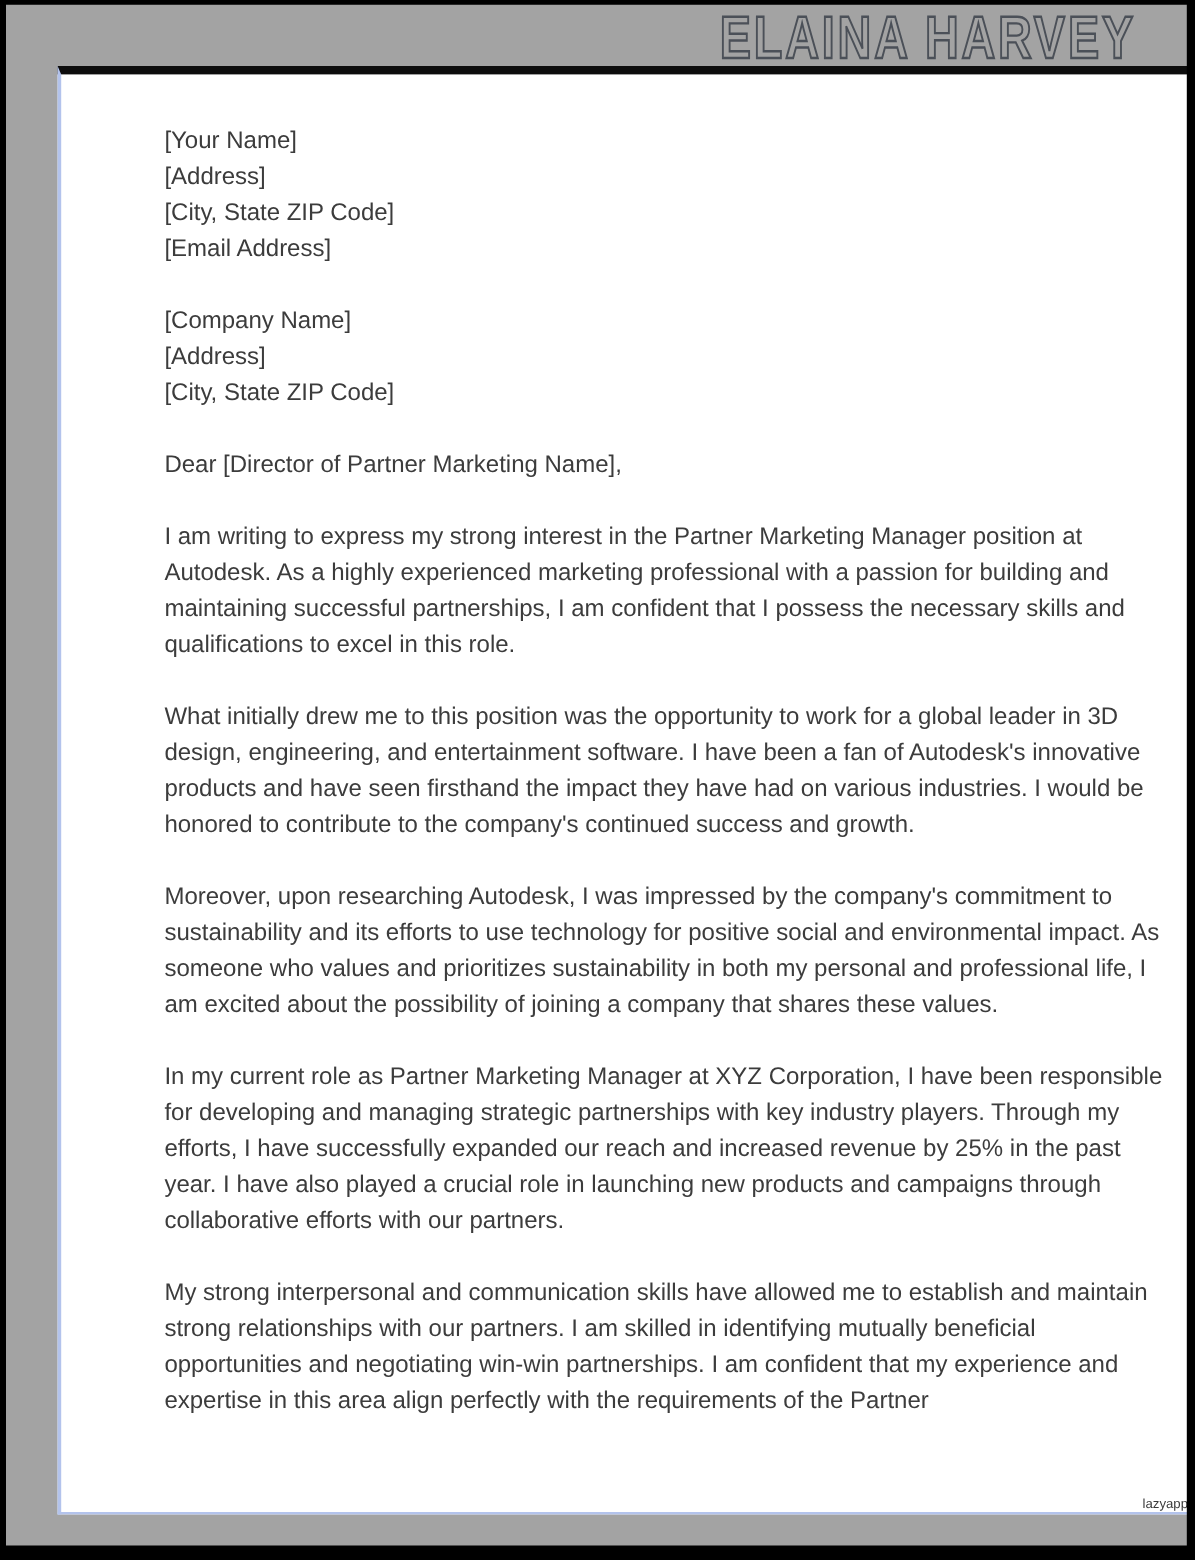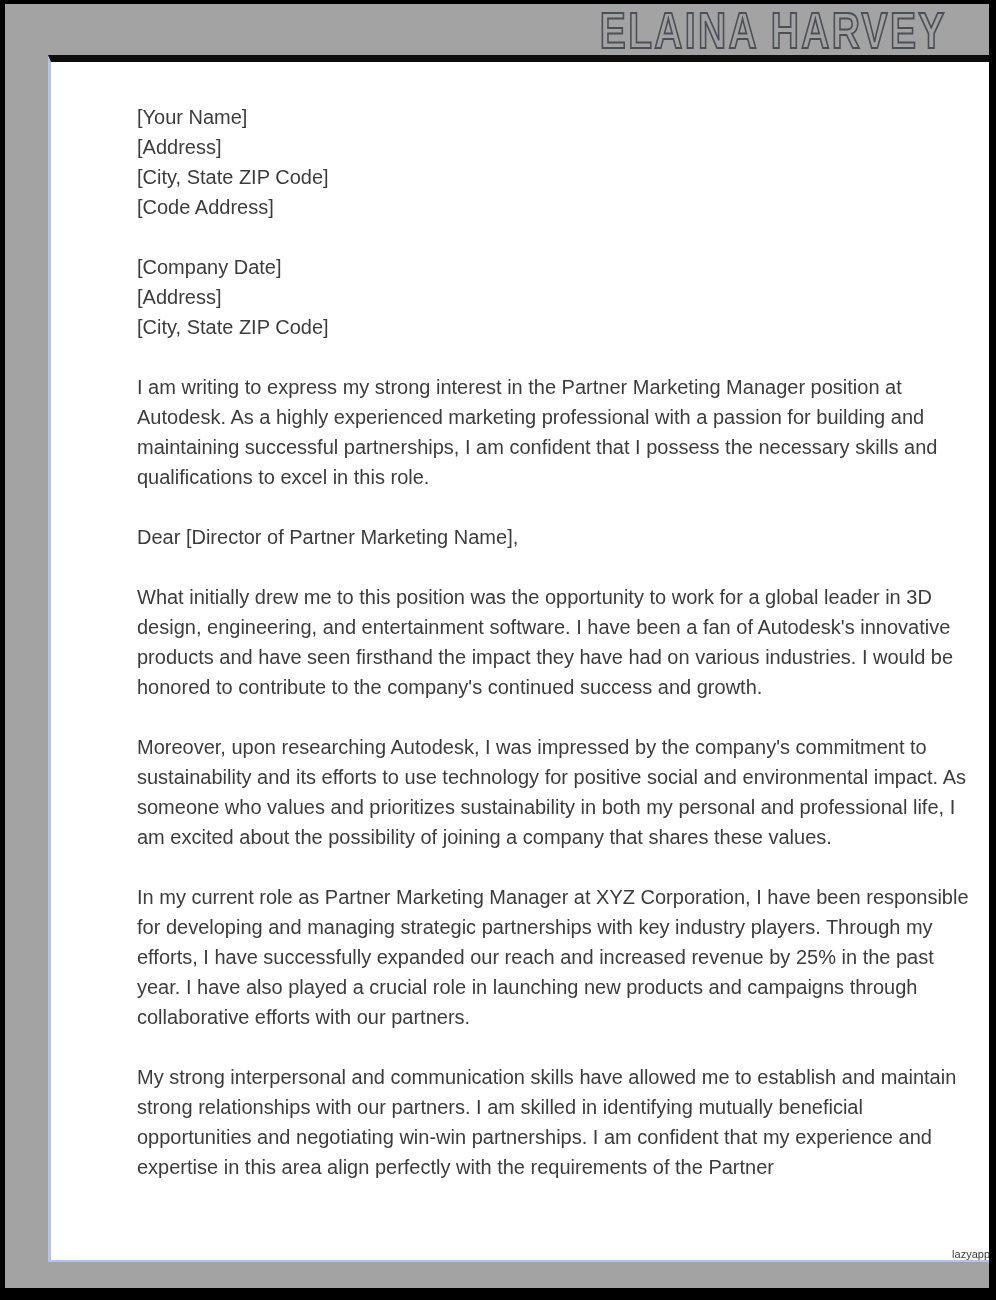--- a/index.html
+++ b/index.html
@@ -88,32 +88,32 @@
   <div class="brand">ELAINA HARVEY</div>
 
   <div class="page">
 
     <div class="letter">
 
       <div class="block">
         <div>[Your Name]</div>
         <div>[Address]</div>
         <div>[City, State ZIP Code]</div>
-        <div>[Code Address]</div>
+        <div>[Email Address]</div>
       </div>
 
       <div class="block">
-        <div>[Company Date]</div>
+        <div>[Company Name]</div>
         <div>[Address]</div>
         <div>[City, State ZIP Code]</div>
       </div>
 
+      <p>Dear [Director of Partner Marketing Name],</p>
+
       <p>I am writing to express my strong interest in the Partner Marketing Manager position at Autodesk. As a highly experienced marketing professional with a passion for building and maintaining successful partnerships, I am confident that I possess the necessary skills and qualifications to excel in this role.</p>
-
-      <p>Dear [Director of Partner Marketing Name],</p>
       <p>What initially drew me to this position was the opportunity to work for a global leader in 3D design, engineering, and entertainment software. I have been a fan of Autodesk's innovative products and have seen firsthand the impact they have had on various industries. I would be honored to contribute to the company's continued success and growth.</p>
       <p>Moreover, upon researching Autodesk, I was impressed by the company's commitment to sustainability and its efforts to use technology for positive social and environmental impact. As someone who values and prioritizes sustainability in both my personal and professional life, I am excited about the possibility of joining a company that shares these values.</p>
       <p>In my current role as Partner Marketing Manager at XYZ Corporation, I have been responsible for developing and managing strategic partnerships with key industry players. Through my efforts, I have successfully expanded our reach and increased revenue by 25% in the past year. I have also played a crucial role in launching new products and campaigns through collaborative efforts with our partners.</p>
       <p>My strong interpersonal and communication skills have allowed me to establish and maintain strong relationships with our partners. I am skilled in identifying mutually beneficial opportunities and negotiating win-win partnerships. I am confident that my experience and expertise in this area align perfectly with the requirements of the Partner</p>
 
     </div>
 
     <div class="watermark">lazyapply.com</div>
 
   </div>

